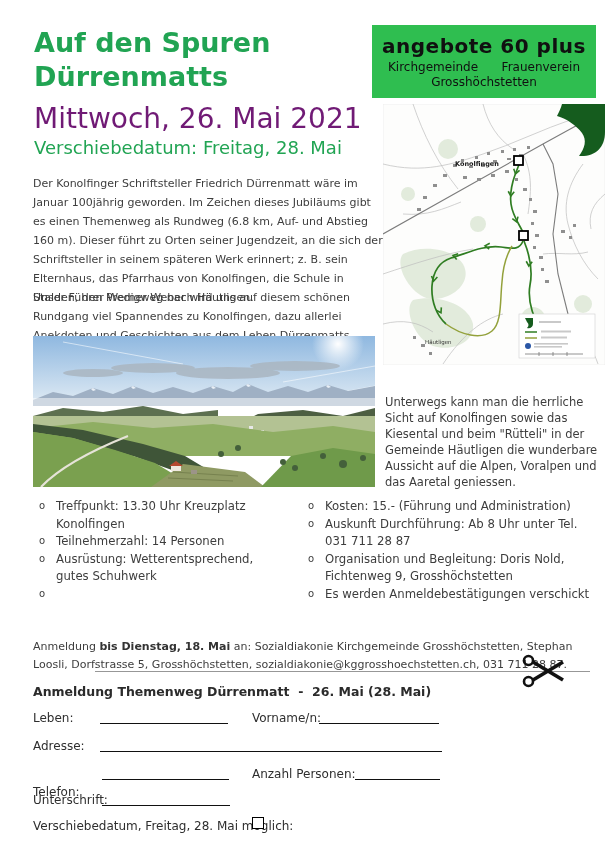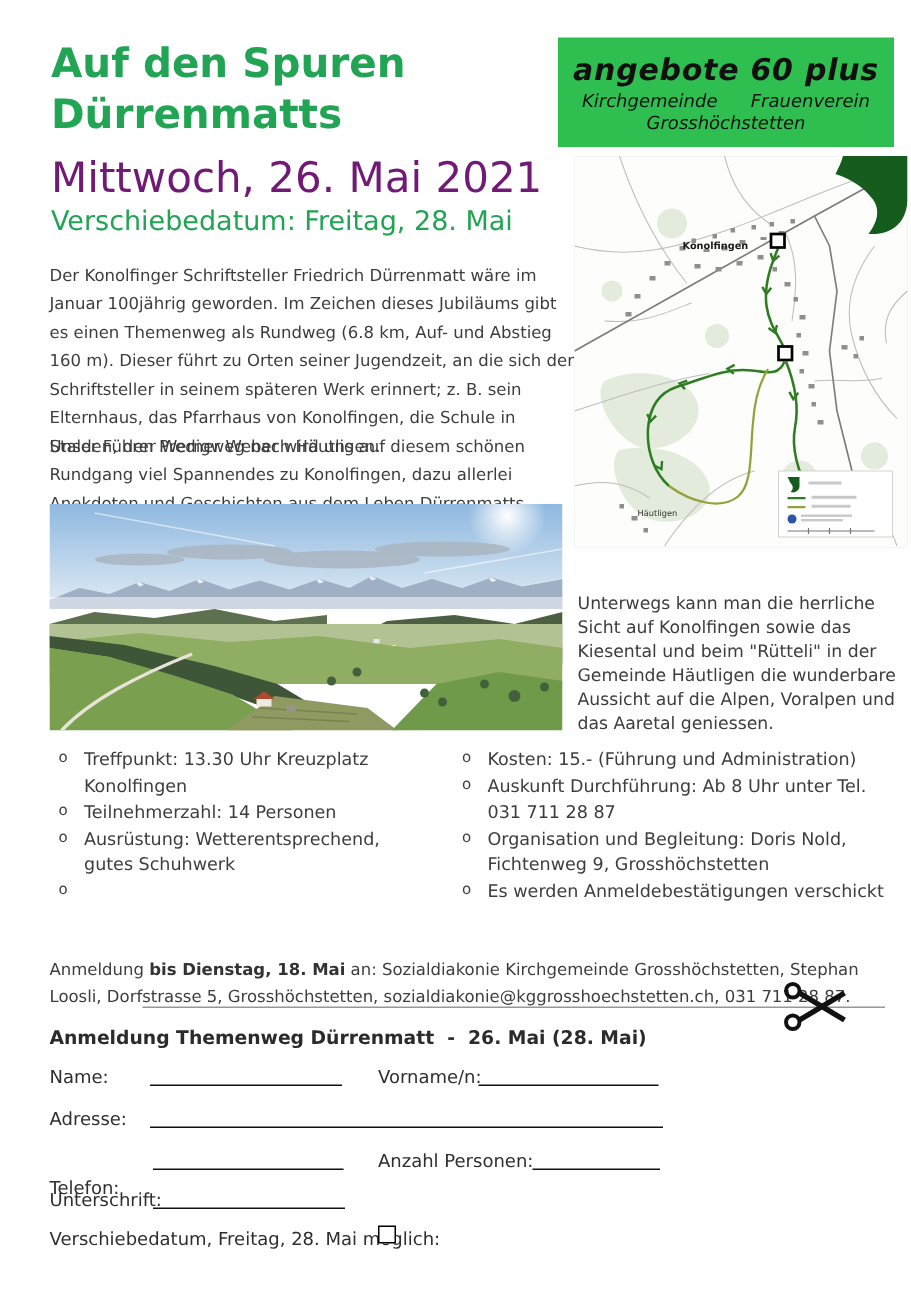--- a/index.html
+++ b/index.html
@@ -7,21 +7,21 @@
         font-family:"DejaVu Sans","Liberation Sans",sans-serif;color:#3d3d3d;}
   .abs{position:absolute;}
 
   
   .title{left:34px;top:26px;font-size:27px;line-height:34px;font-weight:bold;color:#21a453;}
   .date{left:34px;top:102px;font-size:28px;color:#701a75;}
   .reschedule{left:34px;top:137px;font-size:18px;color:#21a453;}
 
   
   .badge{left:372px;top:25px;width:224px;height:73px;background:#2fbe50;color:#101010;
-         display:flex;flex-direction:column;align-items:center;justify-content:center;font-style:italic;}
+         display:flex;flex-direction:column;align-items:center;justify-content:center;}
   .badge .b-title{font-size:20px;font-weight:bold;letter-spacing:0.5px;}
   .badge .b-row{width:100%;display:flex;justify-content:space-between;padding:2px 16px 0;box-sizing:border-box;font-size:12px;}
   .badge .b-line3{font-size:12px;margin-top:1px;}
 
   
   .map{left:383px;top:104px;width:222px;height:261px;}
   .photo{left:33px;top:336px;width:342px;height:151px;}
 
   
   .para{left:33px;width:352px;font-size:11px;line-height:19px;color:#3d3d3d;}
@@ -260,21 +260,21 @@
     <svg width="44" height="34" viewBox="0 0 44 34">
       <line x1="11" y1="8" x2="41" y2="26" stroke="#111" stroke-width="3.6"></line>
       <line x1="11" y1="26" x2="41" y2="8" stroke="#111" stroke-width="3.6"></line>
       <circle cx="6.5" cy="6.5" r="4.5" fill="none" stroke="#111" stroke-width="2.6"></circle>
       <circle cx="6.5" cy="27.5" r="4.5" fill="none" stroke="#111" stroke-width="2.6"></circle>
     </svg>
   </div>
 
   <div class="abs form-title">Anmeldung Themenweg Dürrenmatt  -  26. Mai (28. Mai)</div>
 
-  <span class="abs flabel" style="left:33px;top:711px;">Name:</span>
+  <span class="abs flabel" style="left:33px;top:711px;">Leben:</span>
   <span class="abs fline" style="left:100px;top:723px;width:128px;"></span>
   <span class="abs flabel" style="left:252px;top:711px;">Vorname/n:</span>
   <span class="abs fline" style="left:319px;top:723px;width:120px;"></span>
 
   <span class="abs flabel" style="left:33px;top:739px;text-align:center;">Adresse:</span>
   <span class="abs fline" style="left:100px;top:751px;width:342px;"></span>
 
   <span class="abs flabel" style="left:33px;top:785px;">Telefon:</span>
   <span class="abs fline" style="left:102px;top:779px;width:127px;"></span>
   <span class="abs flabel" style="left:252px;top:767px;">Anzahl Personen:</span>

